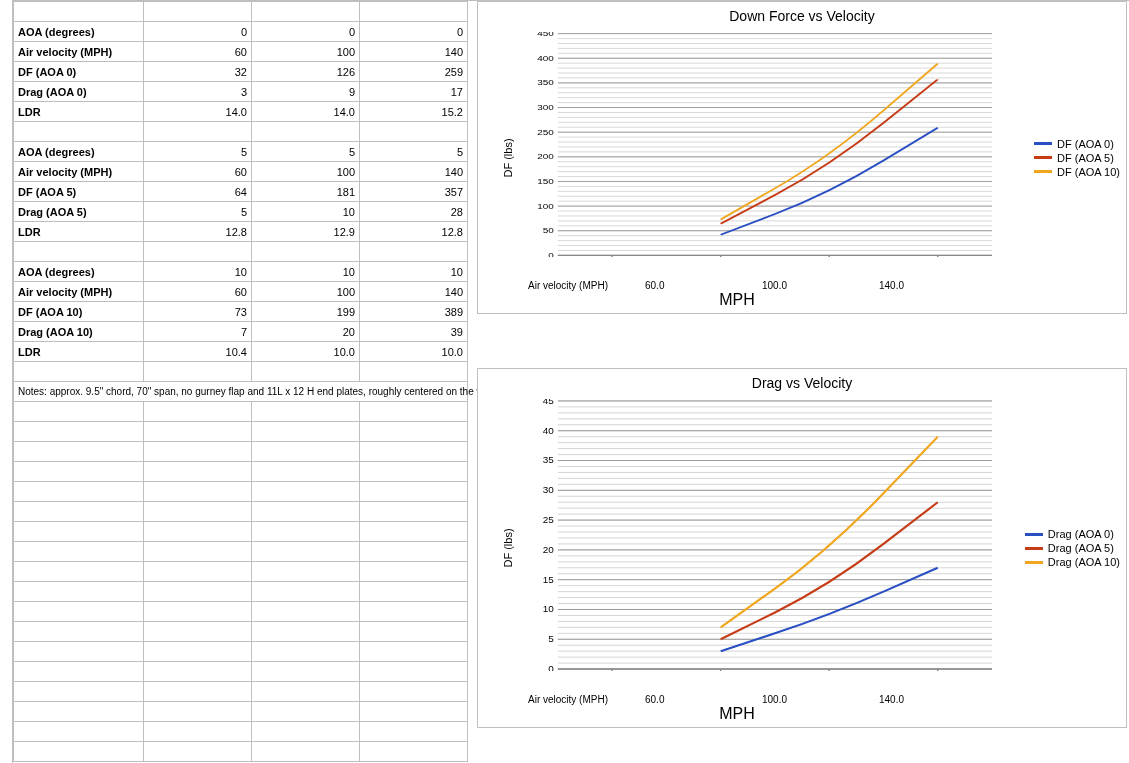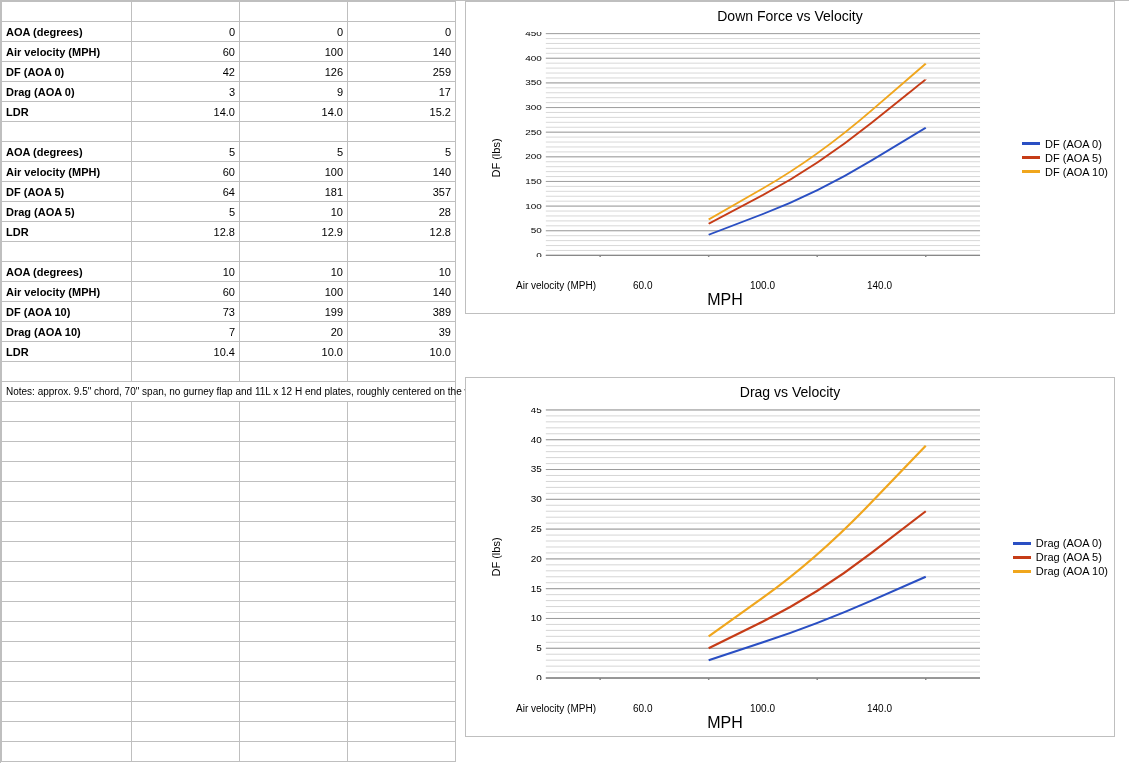--- a/index.html
+++ b/index.html
@@ -16,20 +16,21 @@
   }
   .sheet {
     display: flex;
     flex-direction: row;
     height: 100%;
   }
   .left {
     width: 455px;
     border-top: 1px solid #bfbfbf;
     border-left: 1px solid #bfbfbf;
+    margin-left: 12px;
   }
   .right {
     flex: 1;
     border-top: 1px solid #bfbfbf;
     position: relative;
   }
   table.grid {
     border-collapse: collapse;
     width: 100%;
     table-layout: fixed;
@@ -53,21 +54,21 @@
   
   .chart {
     position: absolute;
     left: 10px;
     width: 650px;
     height: 313px;
     border: 1px solid #bfbfbf;
     background: #fff;
   }
   .chart-top { top: 0; }
-  .chart-bot { top: 376px; height: 360px;}
+  .chart-bot { top: 367px; height: 360px;}
   .chart-title {
     text-align: center;
     font-size: 14px;
     padding: 6px 0 2px;
   }
   .plot-wrap {
     position: absolute;
     left: 50px;
     right: 130px;
     top: 30px;
@@ -142,21 +143,21 @@
             <td class="num">0</td>
           </tr>
           <tr>
             <td class="lbl">Air velocity (MPH)</td>
             <td class="num">60</td>
             <td class="num">100</td>
             <td class="num">140</td>
           </tr>
           <tr>
             <td class="lbl">DF (AOA 0)</td>
-            <td class="num">42</td>
+            <td class="num">32</td>
             <td class="num">126</td>
             <td class="num">259</td>
           </tr>
           <tr>
             <td class="lbl">Drag (AOA 0)</td>
             <td class="num">3</td>
             <td class="num">9</td>
             <td class="num">17</td>
           </tr>
           <tr>

